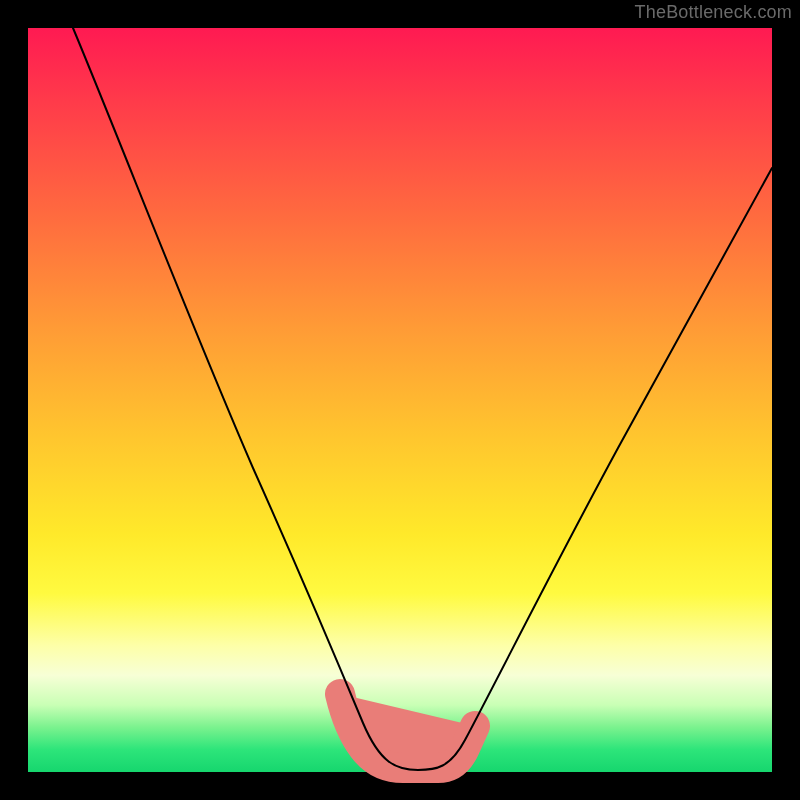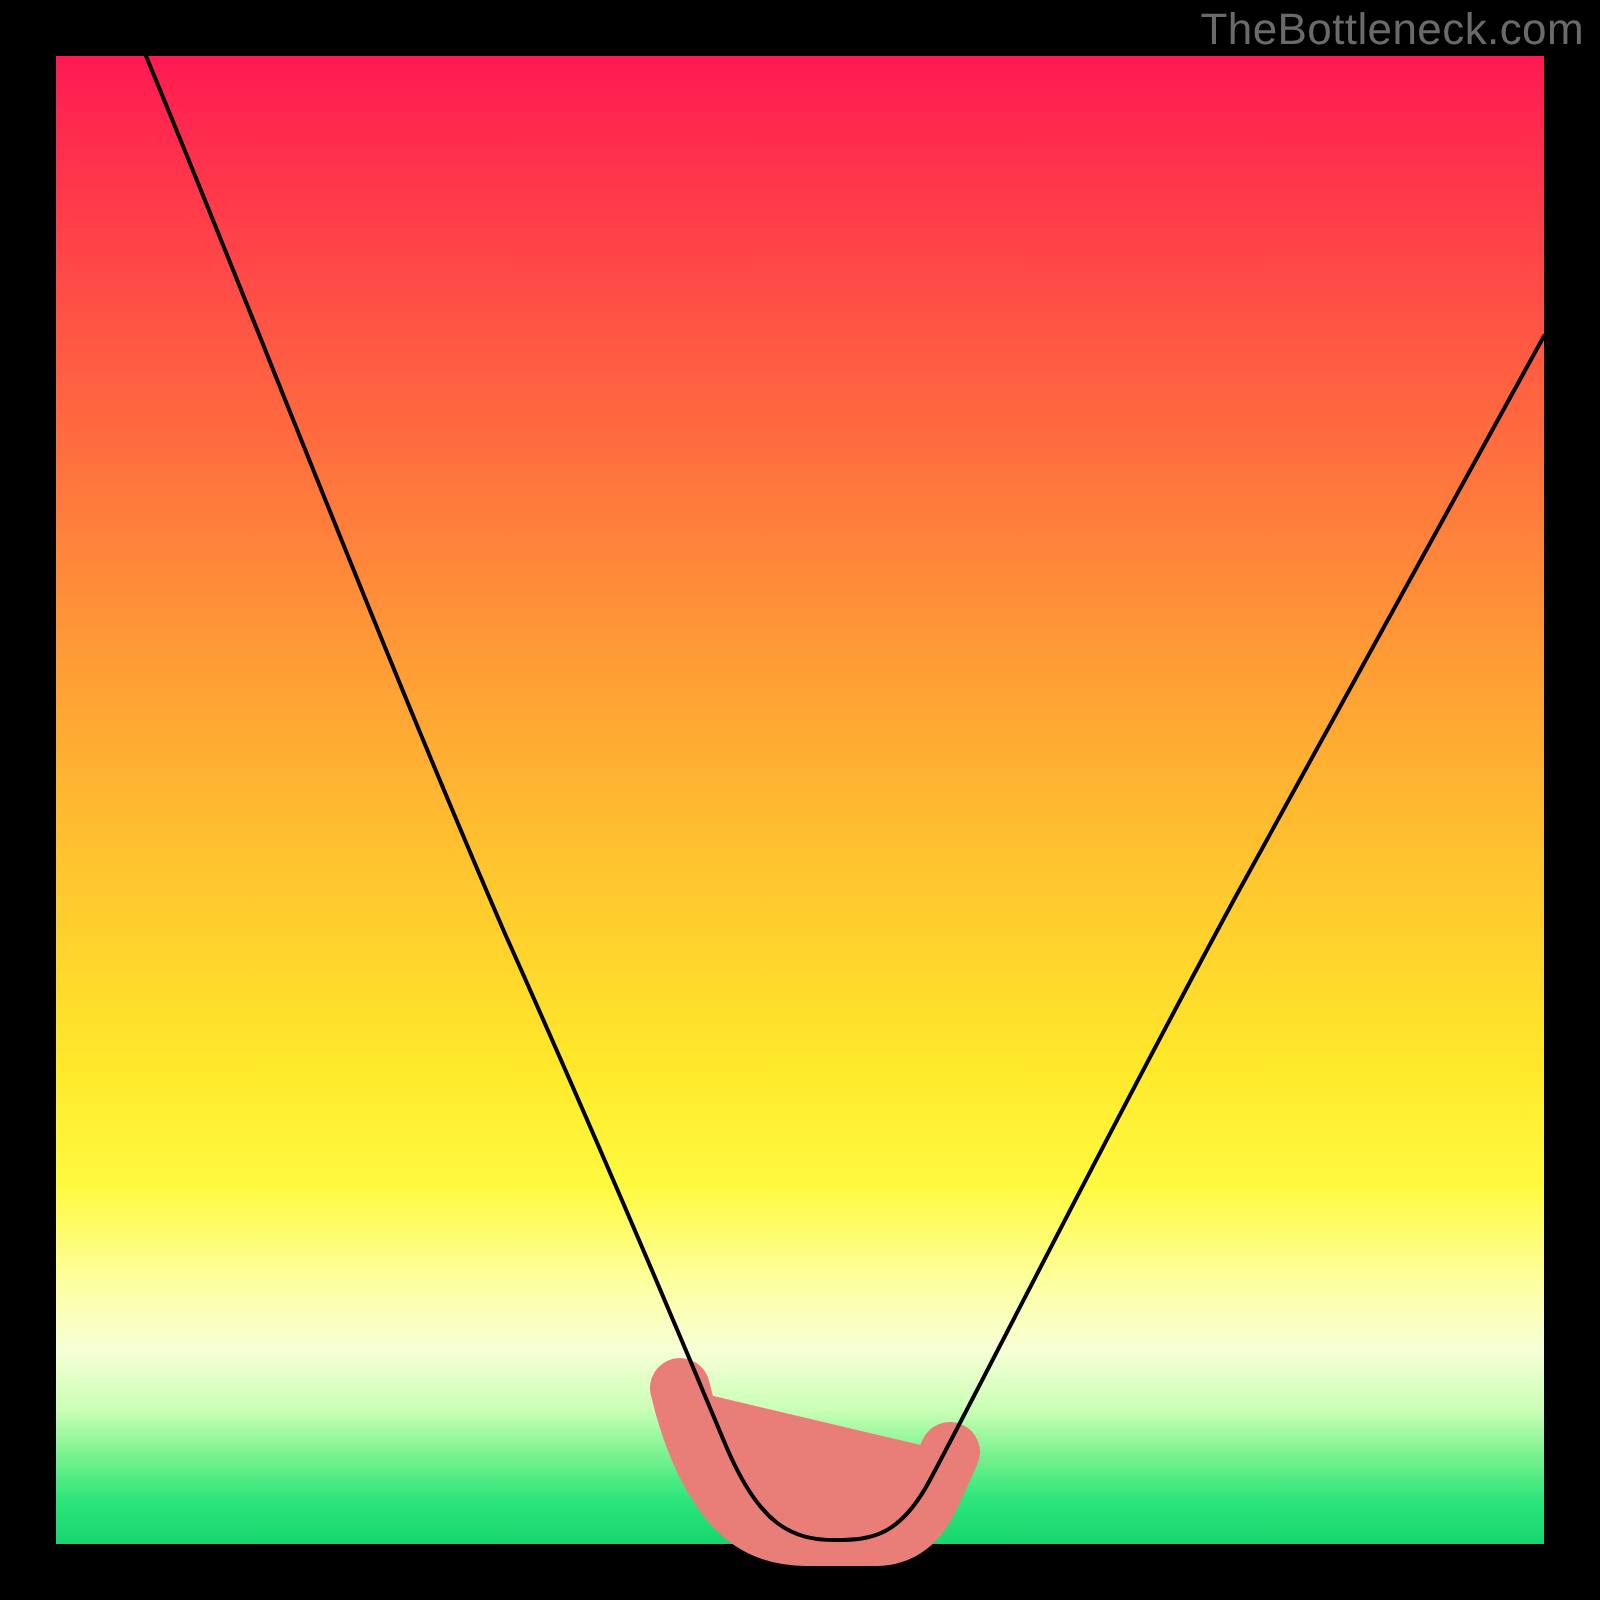--- a/index.html
+++ b/index.html
@@ -32,21 +32,21 @@
       #7af28e 94%,
       #2de57a 97%,
       #16d66e 100%
     );
   }
   .watermark {
     position: absolute;
     top: 2px;
     right: 8px;
     color: #6a6a6a;
-    font-size: 22px;
+    font-size: 18px;
     font-weight: 500;
     letter-spacing: 0.2px;
     z-index: 5;
   }
   svg.curve {
     position: absolute;
     left: 0;
     top: 0;
     width: 744px;
     height: 744px;

